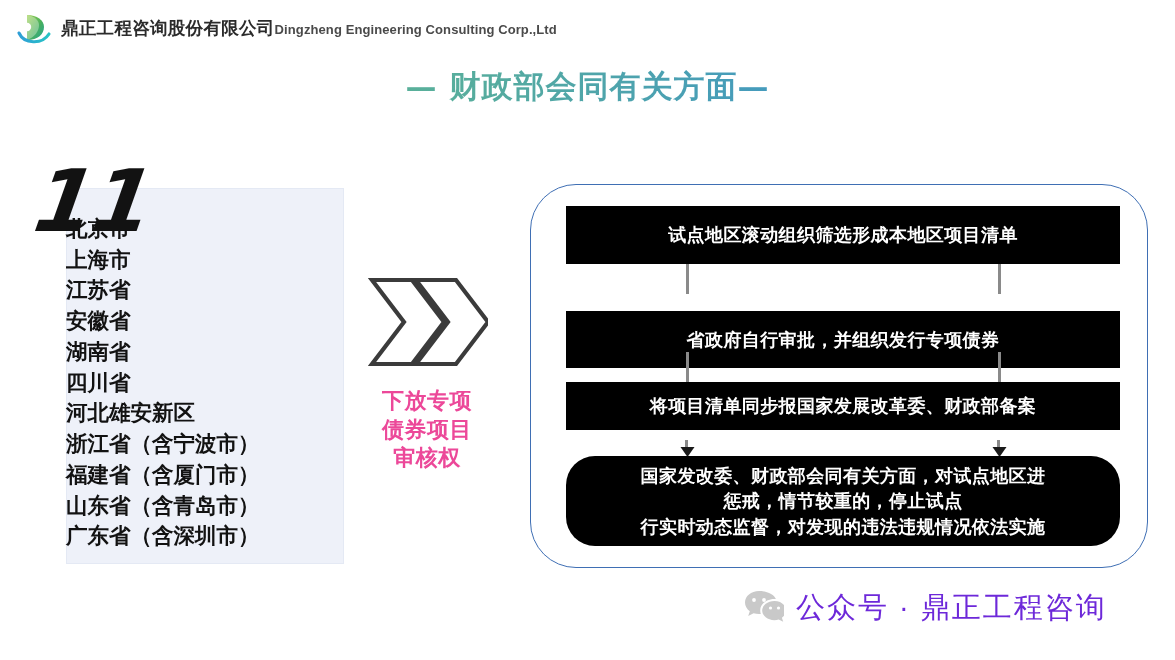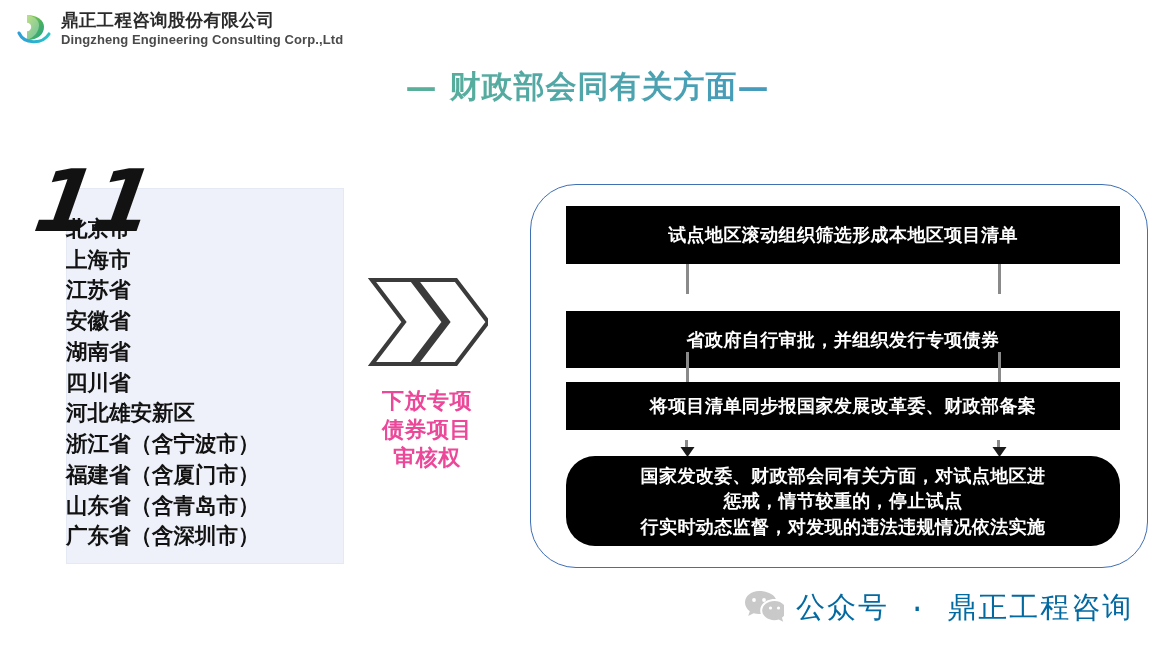--- a/index.html
+++ b/index.html
@@ -30,21 +30,20 @@
     align-items: center;
     gap: 7px;
   }
   .brand-mark {
     width: 40px;
     height: 40px;
     flex: 0 0 40px;
   }
   .brand-text {
     display: flex;
-    flex-direction: column;
     justify-content: center;
     line-height: 1;
   }
   .brand-cn {
     font-family: "DejaVu Sans", "Liberation Sans", sans-serif;
     font-size: 17.5px;
     font-weight: 700;
     color: #2b2b2b;
     letter-spacing: 0.3px;
     white-space: nowrap;
@@ -204,25 +203,25 @@
   .watermark {
     position: absolute;
     left: 744px;
     top: 588px;
     display: flex;
     align-items: center;
     gap: 12px;
     color: #c8c8c8;
   }
   .watermark .wm-text {
-    font-family: Liberation Mono, monospace;
+    font-family: Liberation Sans, sans-serif;
     font-size: 29px;
     font-weight: 400;
     letter-spacing: 2px;
-    color: #0369a1;
+    color: #6d28d9;
     white-space: nowrap;
   }
 </style>
 </head>
 <body>
 
 <div id="slide">
 
   <div class="brand">
     <span class="brand-mark">

